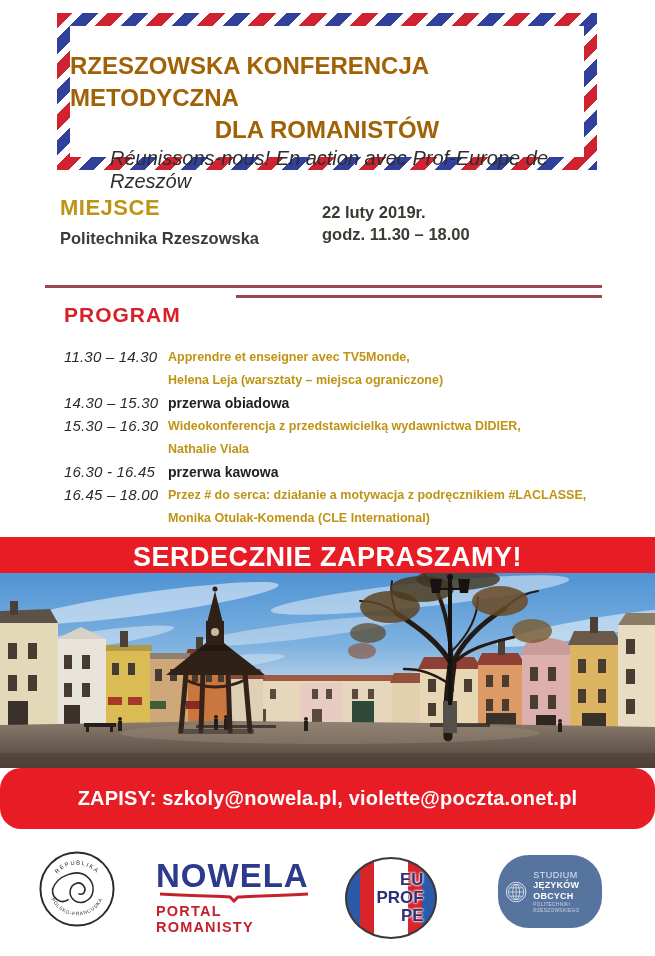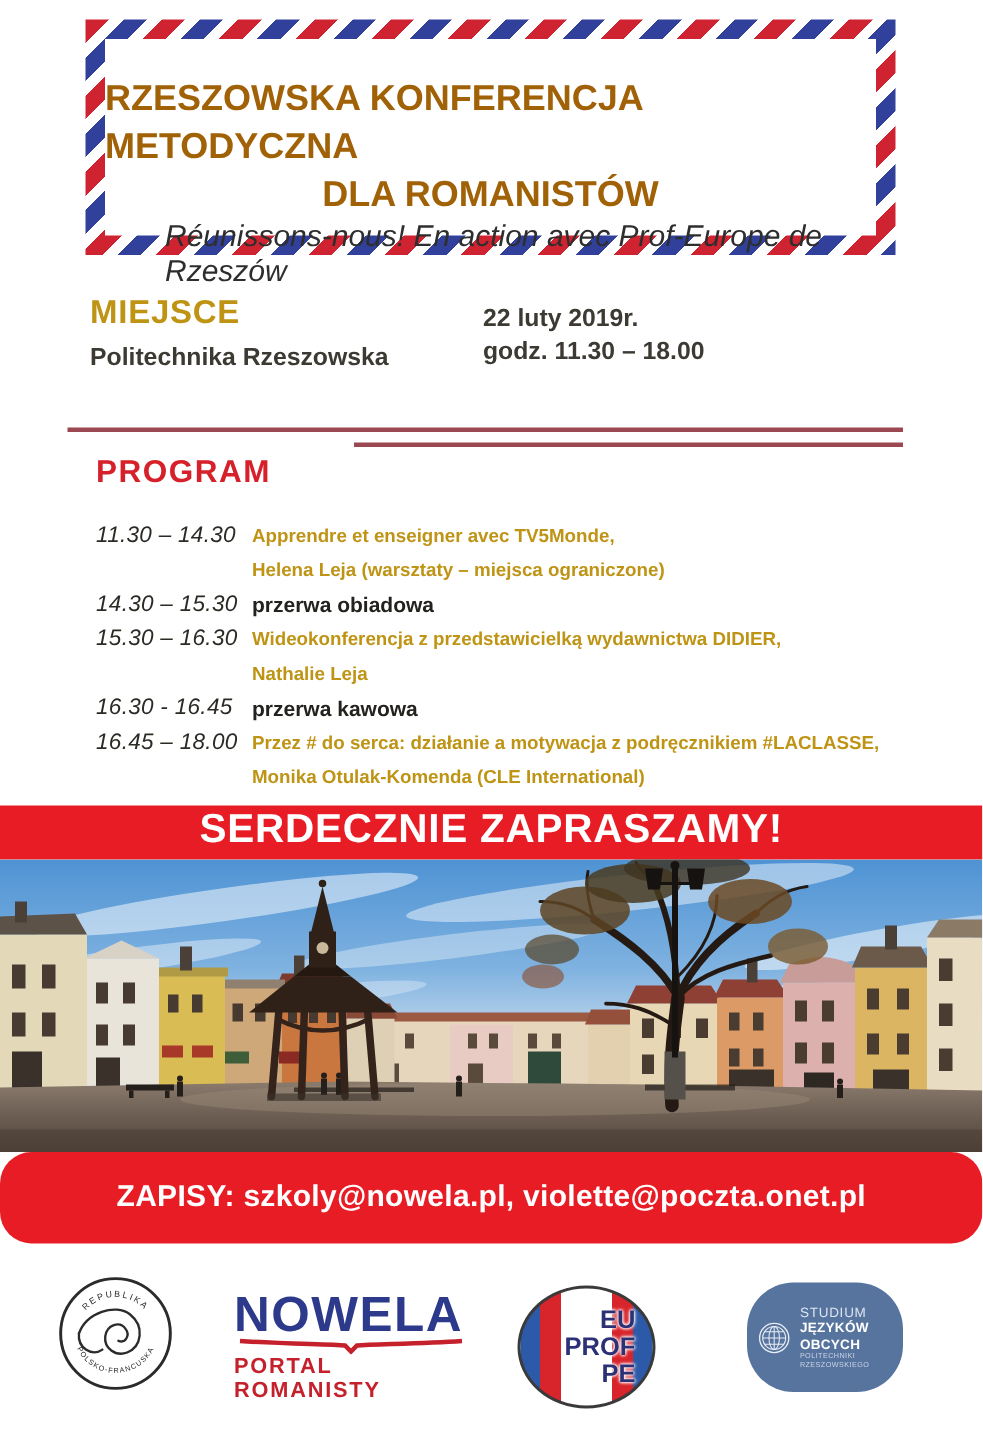--- a/index.html
+++ b/index.html
@@ -37,21 +37,21 @@
   }
   .program{position:absolute;left:64px;top:330px;width:560px;margin-top:15px;}
   .prow{display:flex;height:23px;align-items:center;}
   .ptime{width:104px;flex:0 0 104px;font-size:15px;font-style:italic;color:#2c2a25;letter-spacing:0.2px;}
   .pdesc{font-weight:bold;}
   .pdesc.gold{font-size:12.5px;color:#bf9415;}
   .pdesc.dark{font-size:14px;color:#24221e;}
   
   .banner{
     position:absolute;left:0;top:537px;width:655px;height:36px;background:#e81c24;
-    display:flex;align-items:flex-start;justify-content:center;
+    display:flex;align-items:flex-end;justify-content:center;
   }
   .banner span{color:#fff;font-size:27px;font-weight:bold;letter-spacing:0.5px;}
   .signup{
     position:absolute;left:0;top:768px;width:655px;height:61px;background:#e81c24;
     display:flex;align-items:center;justify-content:center;border-radius:21px;
   }
   .signup span{color:#fff;font-size:20px;font-weight:bold;letter-spacing:0.2px;}
   
   .photo{position:absolute;left:0;top:573px;width:655px;height:195px;display:block;}
   
@@ -115,21 +115,21 @@
     <div class="prow">
       <span class="ptime">14.30 – 15.30</span>
       <span class="pdesc dark">przerwa obiadowa</span>
     </div>
     <div class="prow">
       <span class="ptime">15.30 – 16.30</span>
       <span class="pdesc gold">Wideokonferencja z przedstawicielką wydawnictwa DIDIER,</span>
     </div>
     <div class="prow">
       <span class="ptime"></span>
-      <span class="pdesc gold">Nathalie Leja</span>
+      <span class="pdesc gold">Nathalie Viala</span>
     </div>
     <div class="prow">
       <span class="ptime">16.30 - 16.45</span>
       <span class="pdesc dark">przerwa kawowa</span>
     </div>
     <div class="prow">
       <span class="ptime">16.45 – 18.00</span>
       <span class="pdesc gold">Przez # do serca: działanie a motywacja z podręcznikiem #LACLASSE,</span>
     </div>
     <div class="prow">

